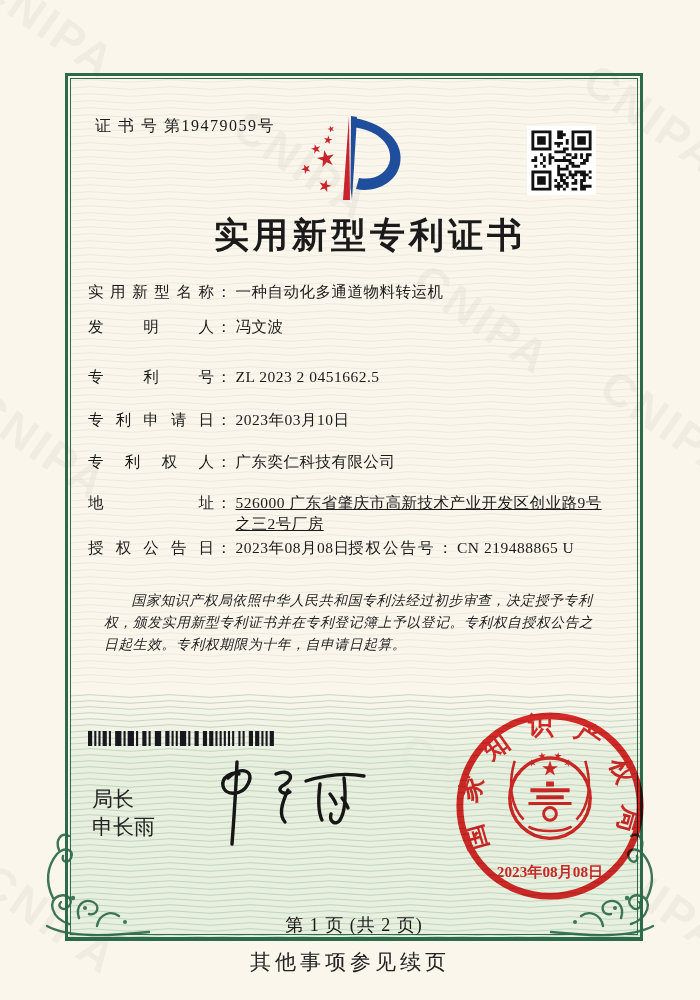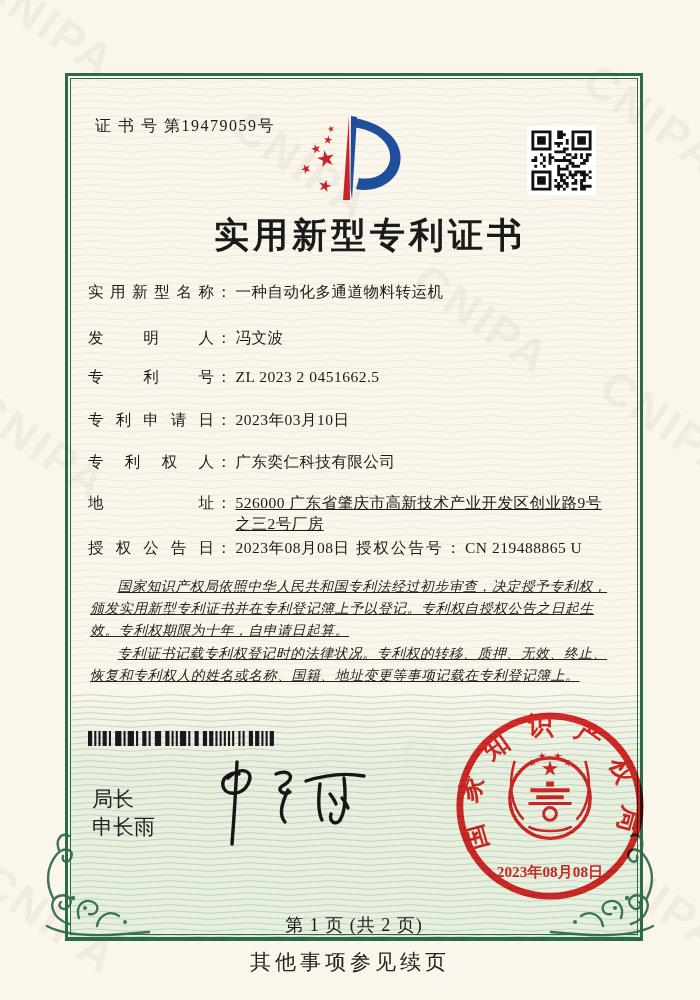--- a/index.html
+++ b/index.html
@@ -31,26 +31,26 @@
   .title{
     position:absolute;left:65px;top:212px;width:578px;text-align:center;
     font-size:35px;font-weight:700;letter-spacing:4px;padding-left:16px;
   }
   .frow{position:absolute;left:88px;width:526px;display:flex;font-size:15.5px;line-height:21px;}
   .lab{width:126px;text-align:justify;text-align-last:justify;flex:none;}
   .lab2{letter-spacing:2px;flex:none;}
   .colon{flex:none;margin:0 4px 0 2px;}
   .val{letter-spacing:.5px;}
   .val-wrap{width:392px;text-decoration:underline;}
-  .grant2{position:absolute;left:260px;top:0;display:flex;padding-left:8px;}
+  .grant2{position:absolute;left:260px;top:0;display:flex;}
   .bodytext{
     position:absolute;left:88px;top:574px;width:527px;
     font-size:13.8px;line-height:21.8px;font-style:italic;letter-spacing:.6px;color:#222;
   }
-  .bodytext p{margin:2px;text-indent:2em;text-decoration:underline;}
+  .bodytext p{margin:16px;text-indent:2em;}
   .barcode{position:absolute;left:88px;top:731px;width:188px;height:15px;}
   .signoff{
     position:absolute;left:92px;top:785px;
     font-family:"Liberation Sans","DejaVu Sans",sans-serif;
     font-size:21px;line-height:28px;color:#222;font-weight:500;
   }
   .signature{position:absolute;left:192px;top:756px;width:185px;height:92px;}
   .seal{position:absolute;left:452px;top:708px;width:196px;height:196px;mix-blend-mode:multiply;opacity:.95;}
   .page-info{position:absolute;left:65px;top:913px;width:578px;text-align:center;font-size:18px;letter-spacing:1px;}
   .footer-note{
@@ -144,21 +144,21 @@
   <path id="qr-cells" d="M9 0h1v1h-1zM10 0h1v1h-1zM9 1h1v1h-1zM10 1h1v1h-1zM11 1h1v1h-1zM9 2h1v1h-1zM10 2h1v1h-1zM12 3h1v1h-1zM8 4h1v1h-1zM9 4h1v1h-1zM10 4h1v1h-1zM12 4h1v1h-1zM9 5h1v1h-1zM11 6h1v1h-1zM12 6h1v1h-1zM8 7h1v1h-1zM9 7h1v1h-1zM10 7h1v1h-1zM11 7h1v1h-1zM3 8h1v1h-1zM6 8h1v1h-1zM12 8h1v1h-1zM13 8h1v1h-1zM15 8h1v1h-1zM17 8h1v1h-1zM19 8h1v1h-1zM20 8h1v1h-1zM1 9h1v1h-1zM4 9h1v1h-1zM6 9h1v1h-1zM7 9h1v1h-1zM11 9h1v1h-1zM14 9h1v1h-1zM15 9h1v1h-1zM17 9h1v1h-1zM19 9h1v1h-1zM0 10h1v1h-1zM1 10h1v1h-1zM4 10h1v1h-1zM6 10h1v1h-1zM8 10h1v1h-1zM9 10h1v1h-1zM10 10h1v1h-1zM11 10h1v1h-1zM12 10h1v1h-1zM13 10h1v1h-1zM18 10h1v1h-1zM19 10h1v1h-1zM3 11h1v1h-1zM6 11h1v1h-1zM13 11h1v1h-1zM14 11h1v1h-1zM17 11h1v1h-1zM18 11h1v1h-1zM1 12h1v1h-1zM4 12h1v1h-1zM9 12h1v1h-1zM12 12h1v1h-1zM14 12h1v1h-1zM15 12h1v1h-1zM16 12h1v1h-1zM9 13h1v1h-1zM10 13h1v1h-1zM11 13h1v1h-1zM12 13h1v1h-1zM9 14h1v1h-1zM13 14h1v1h-1zM15 14h1v1h-1zM16 14h1v1h-1zM17 14h1v1h-1zM18 14h1v1h-1zM20 14h1v1h-1zM9 15h1v1h-1zM10 15h1v1h-1zM11 15h1v1h-1zM13 15h1v1h-1zM14 15h1v1h-1zM15 15h1v1h-1zM17 15h1v1h-1zM18 15h1v1h-1zM19 15h1v1h-1zM10 16h1v1h-1zM12 16h1v1h-1zM14 16h1v1h-1zM18 16h1v1h-1zM20 16h1v1h-1zM8 17h1v1h-1zM10 17h1v1h-1zM11 17h1v1h-1zM15 17h1v1h-1zM17 17h1v1h-1zM18 17h1v1h-1zM9 18h1v1h-1zM11 18h1v1h-1zM12 18h1v1h-1zM14 18h1v1h-1zM15 18h1v1h-1zM17 18h1v1h-1zM8 19h1v1h-1zM9 19h1v1h-1zM10 19h1v1h-1zM12 19h1v1h-1zM17 19h1v1h-1zM18 19h1v1h-1zM19 19h1v1h-1zM20 19h1v1h-1zM9 20h1v1h-1zM11 20h1v1h-1zM14 20h1v1h-1zM15 20h1v1h-1zM17 20h1v1h-1zM18 20h1v1h-1z" fill="#111"></path>
 </svg>
 
 <div class="title">实用新型专利证书</div>
 
 <div class="frow" style="top:281px">
   <span class="lab">实用新型名称</span>
     <span class="colon">：</span>
   <span class="val">一种自动化多通道物料转运机</span>
 </div>
-<div class="frow" style="top:327px">
+<div class="frow" style="top:316px">
   <span class="lab">发明人</span>
     <span class="colon">：</span>
   <span class="val">冯文波</span>
 </div>
 <div class="frow" style="top:366px">
   <span class="lab">专利号</span>
     <span class="colon">：</span>
   <span class="val">ZL 2023 2 0451662.5</span>
 </div>
 <div class="frow" style="top:409px">
@@ -182,21 +182,20 @@
   <span class="val">2023年08月08日</span>
   <span class="grant2">
     <span class="lab2">授权公告号</span>
       <span class="colon">：</span>
     <span class="val">CN 219488865 U</span>
   </span>
 </div>
 
 <div class="bodytext">
   <p>国家知识产权局依照中华人民共和国专利法经过初步审查，决定授予专利权，颁发实用新型专利证书并在专利登记簿上予以登记。专利权自授权公告之日起生效。专利权期限为十年，自申请日起算。</p>
-  <p>专利证书记载专利权登记时的法律状况。专利权的转移、质押、无效、终止、恢复和专利权人的姓名或名称、国籍、地址变更等事项记载在专利登记簿上。</p>
 </div>
 
 <svg class="barcode" viewBox="0 0 90 16" preserveAspectRatio="none">
   <path id="barcode-bars" d="M0 0h2v16h-2zM3 0h1v16h-1zM5 0h1v16h-1zM7 0h2v16h-2zM10 0h1v16h-1zM13 0h3v16h-3zM17 0h1v16h-1zM19 0h3v16h-3zM23 0h1v16h-1zM26 0h2v16h-2zM29 0h1v16h-1zM32 0h3v16h-3zM37 0h2v16h-2zM40 0h1v16h-1zM42 0h1v16h-1zM44 0h3v16h-3zM48 0h1v16h-1zM51 0h2v16h-2zM55 0h2v16h-2zM58 0h2v16h-2zM61 0h1v16h-1zM63 0h1v16h-1zM65 0h1v16h-1zM67 0h1v16h-1zM69 0h1v16h-1zM72 0h1v16h-1zM74 0h1v16h-1zM77 0h2v16h-2zM80 0h2v16h-2zM83 0h1v16h-1zM85 0h1v16h-1zM87 0h2v16h-2z" fill="#17171d"></path>
 </svg>
 
 <div class="signoff">
   <div>局长</div>
   <div>申长雨</div>
 </div>

